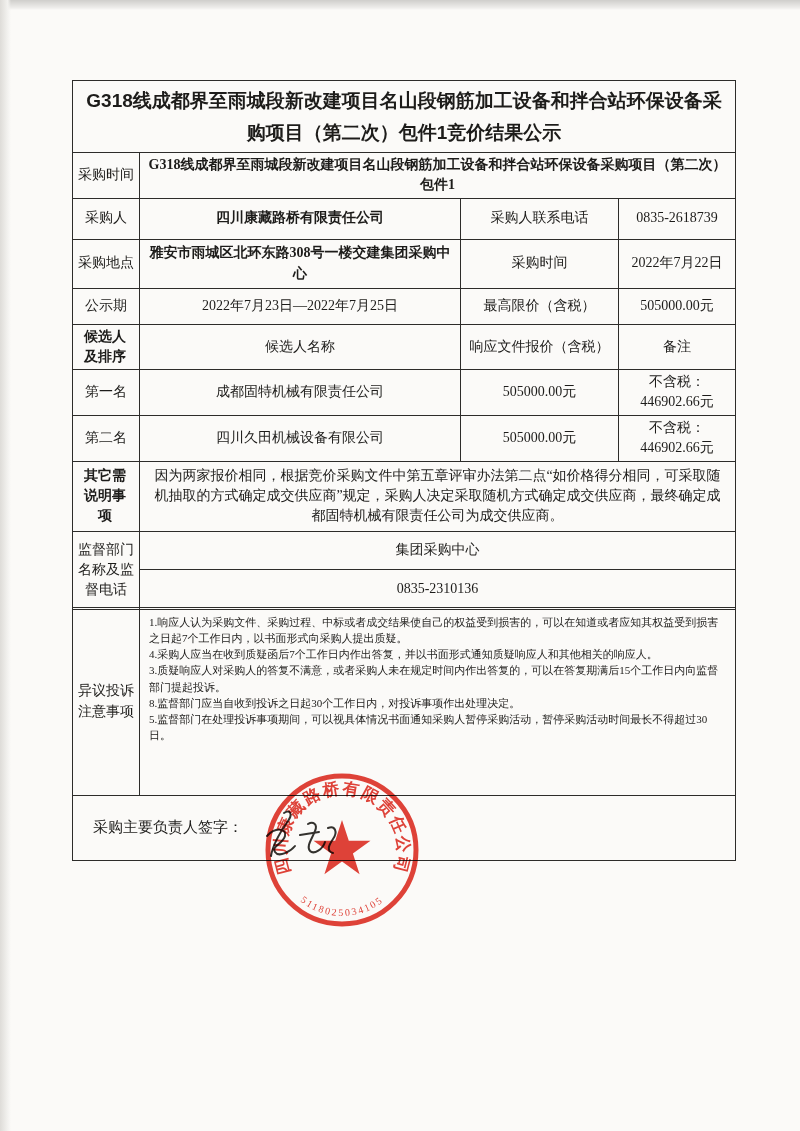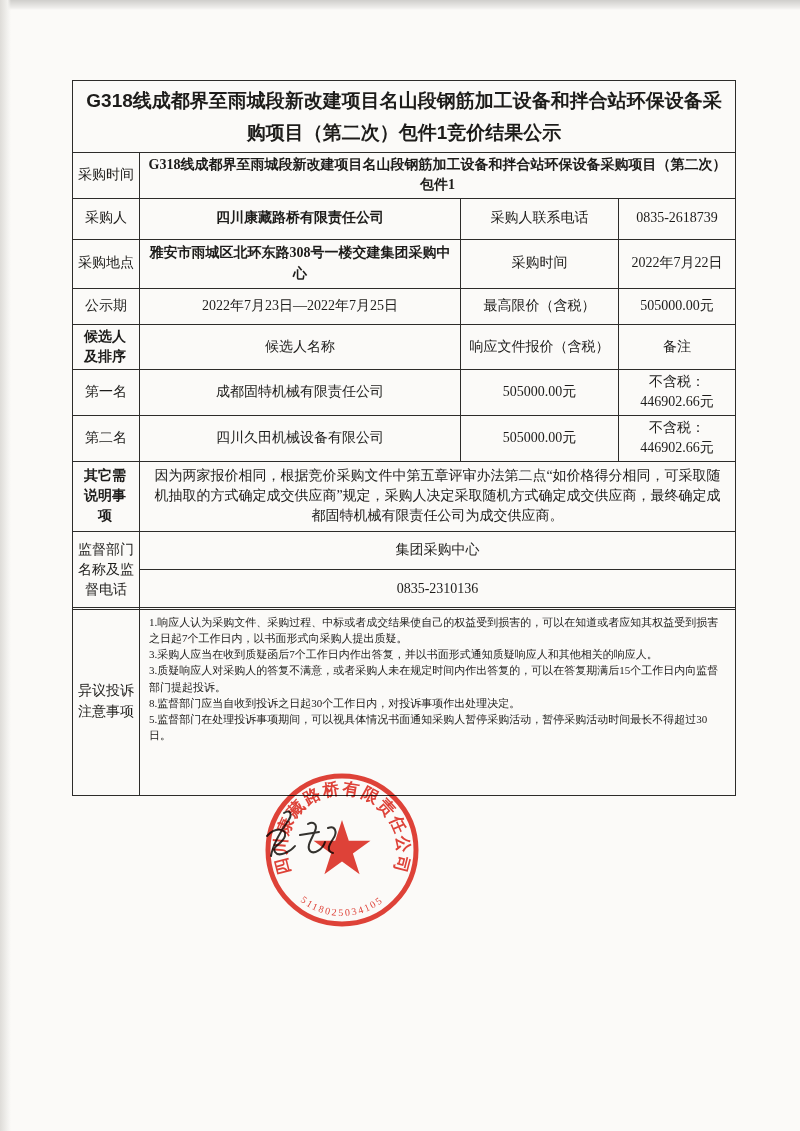--- a/index.html
+++ b/index.html
@@ -128,24 +128,29 @@
   <table class="t2">
     <colgroup>
         <col style="width:67px">
         <col style="width:596px">
       </colgroup>
     <tbody>
         <tr style="height:188px">
       <td>异议投诉注意事项</td>
       <td class="obj-cell">
         <div class="obj-item">1.响应人认为采购文件、采购过程、中标或者成交结果使自己的权益受到损害的，可以在知道或者应知其权益受到损害之日起7个工作日内，以书面形式向采购人提出质疑。</div>
-        <div class="obj-item">3.采购人应当在收到质疑函后7个工作日内作出答复，并以书面形式通知质疑响应人和其他相关的响应人。</div>
+        <div class="obj-item">4.采购人应当在收到质疑函后7个工作日内作出答复，并以书面形式通知质疑响应人和其他相关的响应人。</div>
         <div class="obj-item">3.质疑响应人对采购人的答复不满意，或者采购人未在规定时间内作出答复的，可以在答复期满后15个工作日内向监督部门提起投诉。</div>
         <div class="obj-item">8.监督部门应当自收到投诉之日起30个工作日内，对投诉事项作出处理决定。</div>
         <div class="obj-item">5.监督部门在处理投诉事项期间，可以视具体情况书面通知采购人暂停采购活动，暂停采购活动时间最长不得超过30日。</div>
+      </td>
+    </tr>
+    <tr style="height:65px">
+      <td colspan="2" class="sig-cell">
+        <span class="sig-label">采购主要负责人签字：</span>
       </td>
     </tr>
   </tbody>
     </table>
 
   <svg class="signature" viewBox="0 0 96 62">
     <g fill="none" stroke="#34322e" stroke-width="2" stroke-linecap="round">
       <path d="M24 7 C30 3 33 8 28 15 C21 25 13 37 11 50"></path>
       <path d="M7 30 C15 21 27 22 25 30 C23 38 11 40 15 46 C19 52 31 45 35 40"></path>
       <path d="M40 29 L59 26"></path>

